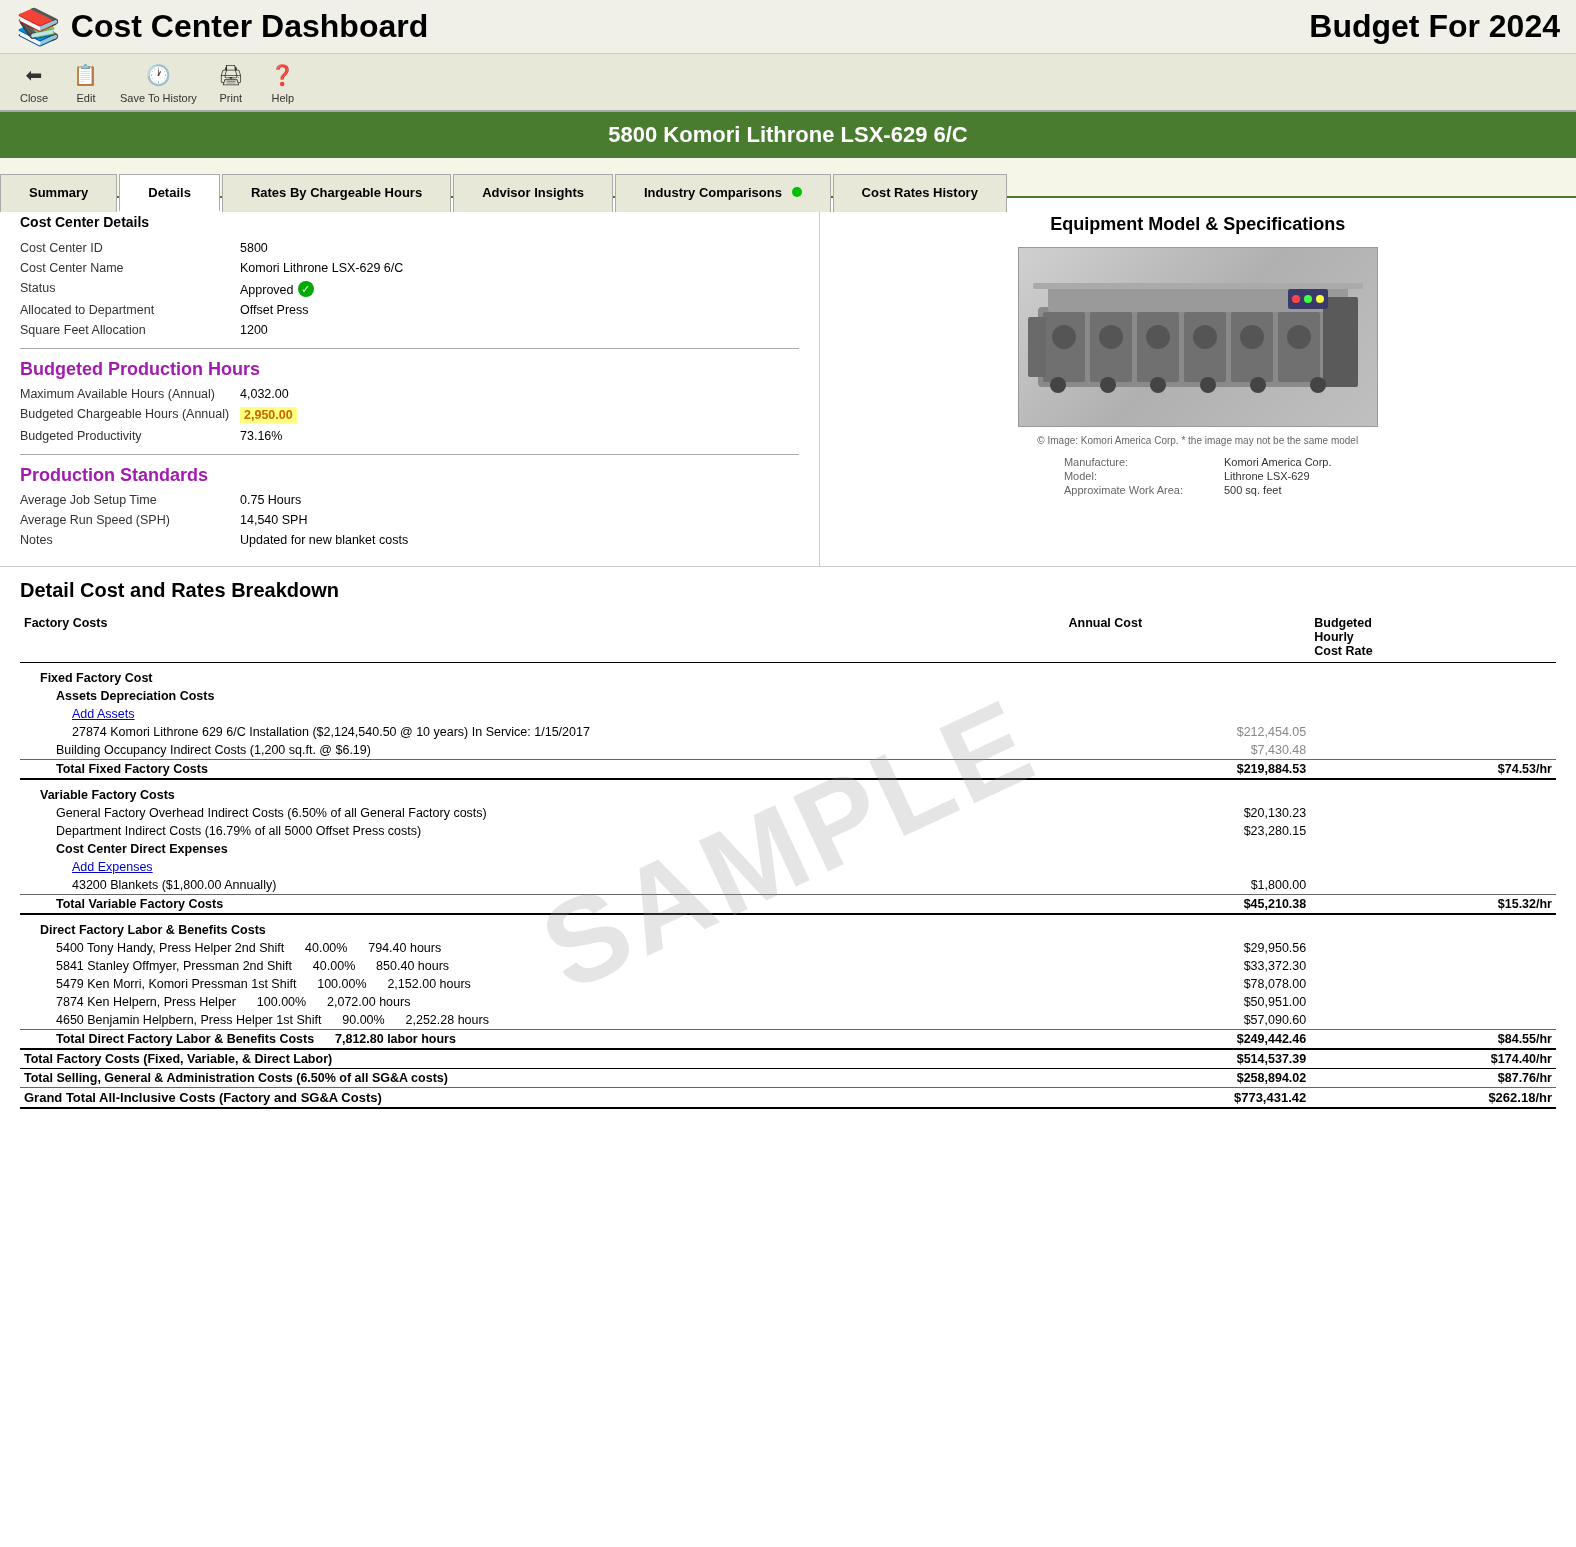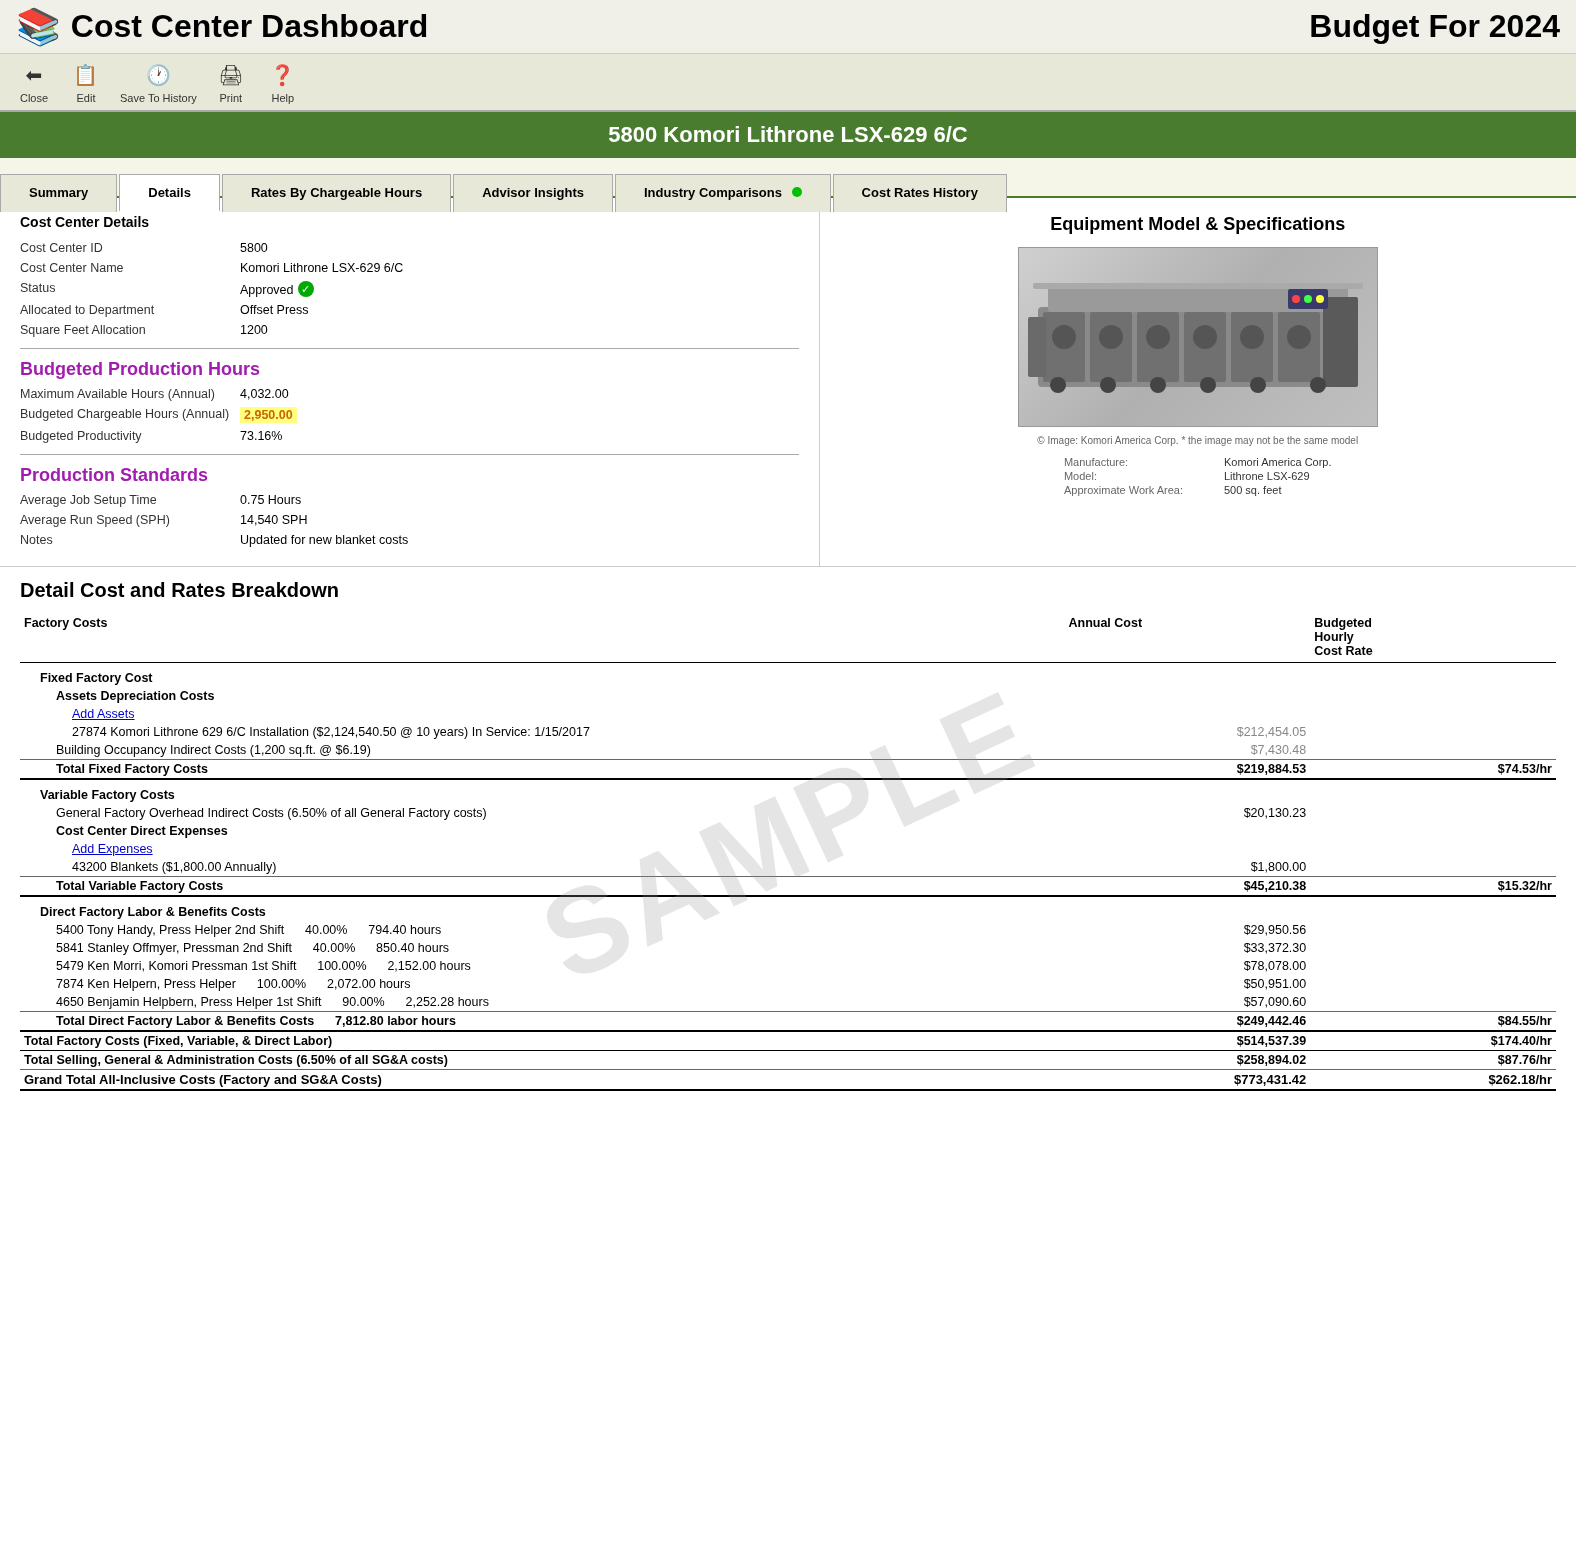--- a/index.html
+++ b/index.html
@@ -373,20 +373,25 @@
       <tr class="section-header indent1">
         <td>Variable Factory Costs</td>
         <td></td>
             <td></td>
       </tr>
       <tr class="indent2">
         <td>General Factory Overhead Indirect Costs (6.50% of all General Factory costs)</td>
         <td class="col-annual">$20,130.23</td>
         <td></td>
       </tr>
+      <tr class="indent2">
+        <td>Department Indirect Costs (16.79% of all 5000 Offset Press costs)</td>
+        <td class="col-annual">$23,280.15</td>
+        <td></td>
+      </tr>
 
       <tr class="indent2">
         <td><strong>Cost Center Direct Expenses</strong></td>
         <td></td>
             <td></td>
       </tr>
       <tr class="indent3">
         <td><span class="link-text">Add Expenses</span></td>
         <td></td>
             <td></td>

